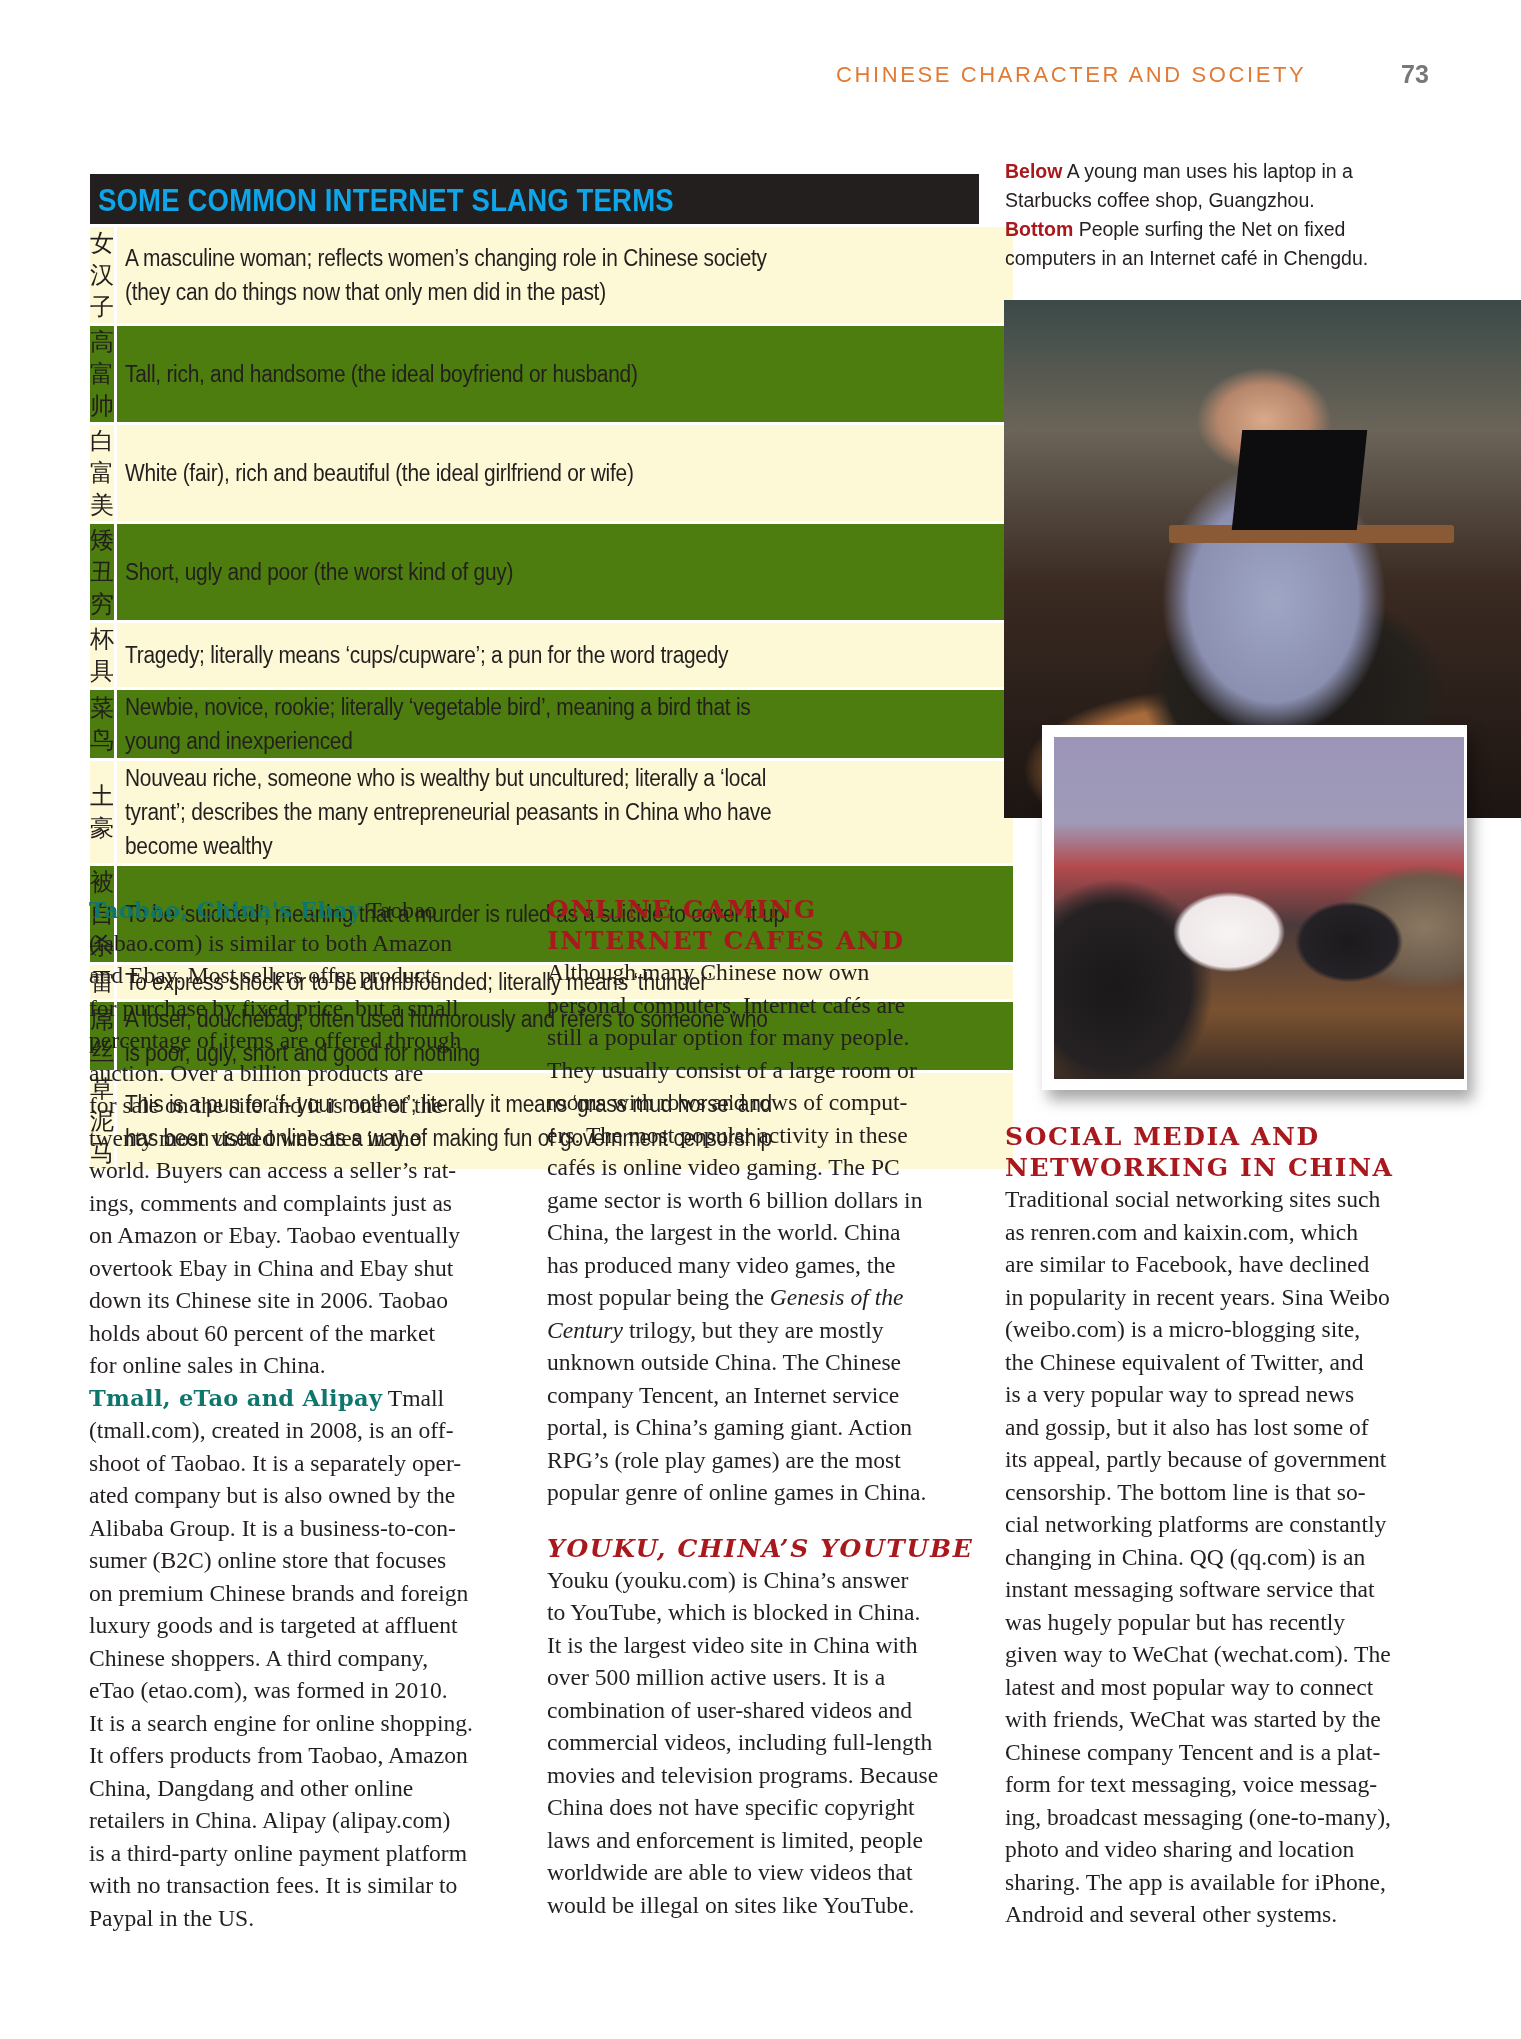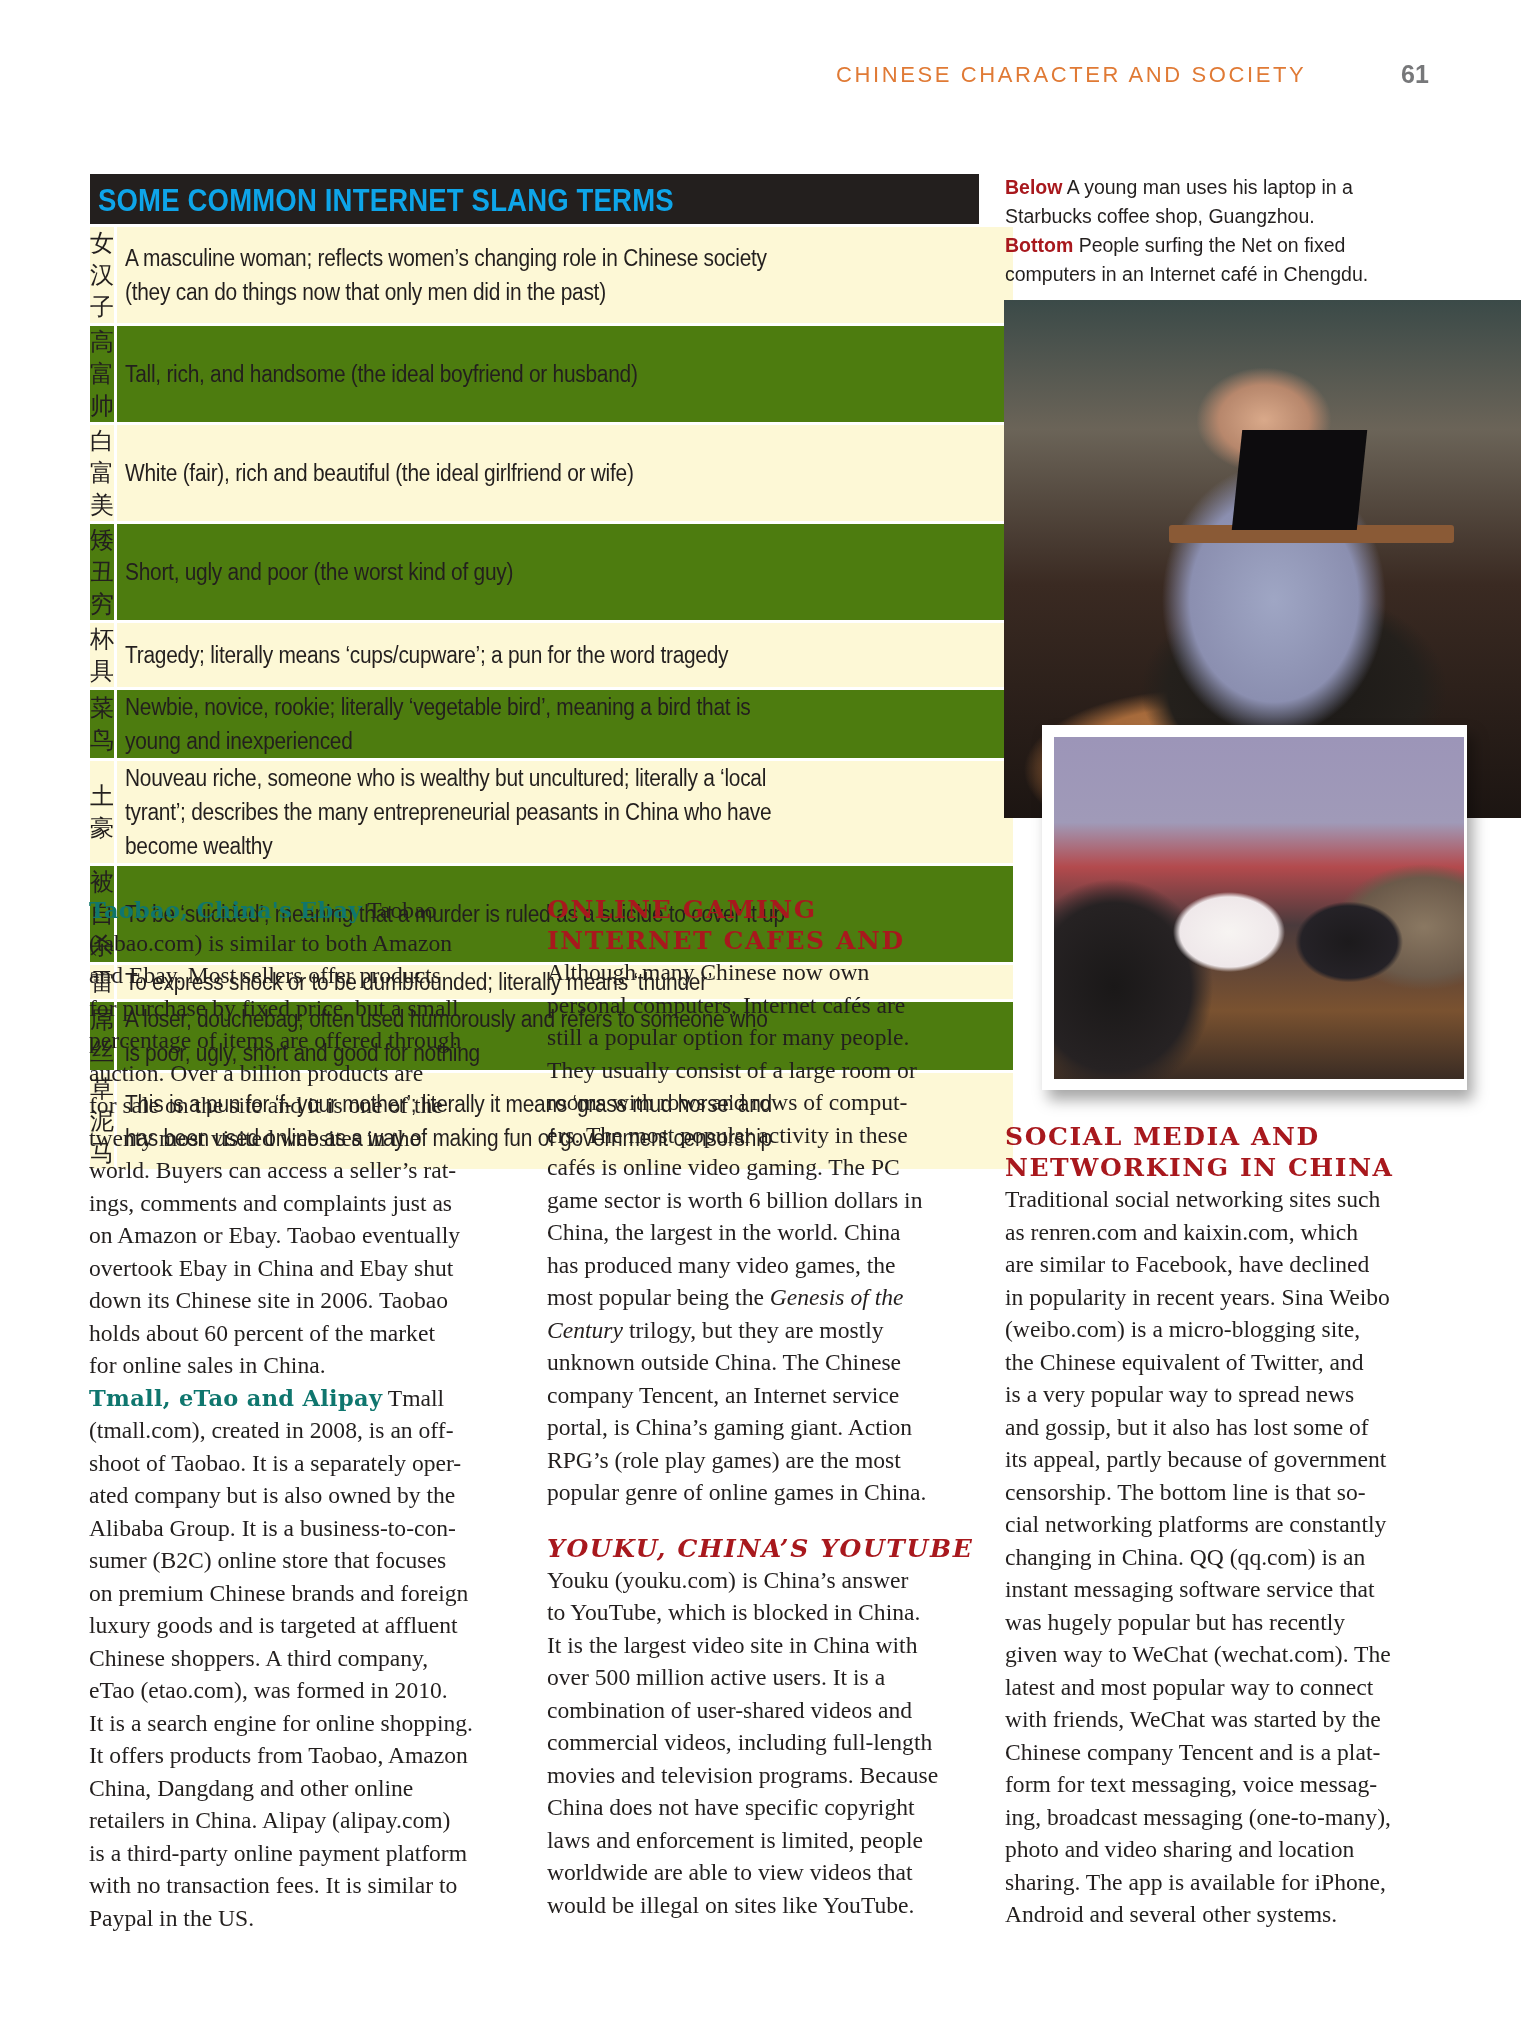--- a/index.html
+++ b/index.html
@@ -16,21 +16,21 @@
   .slang-title span { display: inline-block; transform: scaleX(0.86); transform-origin: left; white-space: nowrap; }
   .slang-table { width: 100%; border-collapse: separate; border-spacing: 0 3px; margin-top: 0px; }
   .slang-table td { font-family: "Liberation Sans", sans-serif; color: #231f1e; vertical-align: middle; }
   .slang-row td.term { width: 96px; font-size: 24px; border-right: 3px solid #ffffff; font-family: "DejaVu Sans", sans-serif; }
   .slang-row td.def { font-size: 23.5px; line-height: 34px; padding: 0 8px 0 8px; letter-spacing: -0.3px; margin-top: 16px; }
   .slang-row.light td { background: #fdf8d6; }
   .slang-row.dark td { background: #4d7c0f; }
   .def-inner { display: inline-block; transform: scaleX(0.89); transform-origin: left; width: 880px; }
 
   
-  .caption { position: absolute; left: 1005px; top: 173px; width: 420px; font-family: "Liberation Sans", sans-serif; font-size: 19.5px; line-height: 29px; color: #231f1e; }
+  .caption { position: absolute; left: 1005px; top: 157px; width: 420px; font-family: "Liberation Sans", sans-serif; font-size: 19.5px; line-height: 29px; color: #231f1e; }
   .caption .tag { color: #a8181d; font-weight: bold; }
   .photo-main { position: absolute; left: 1004px; top: 300px; width: 517px; height: 518px; overflow: hidden;
     background:
       radial-gradient(ellipse 90px 70px at 260px 120px, #d9a98a 0%, #b7876c 50%, transparent 75%),
       radial-gradient(ellipse 140px 170px at 270px 300px, #9fa6c4 0%, #8b8fb0 60%, transparent 80%),
       radial-gradient(ellipse 180px 120px at 290px 390px, #1a1816 0%, #24201c 70%, transparent 85%),
       radial-gradient(ellipse 200px 90px at 200px 470px, #c68a54 0%, #a66a3b 70%, transparent 90%),
       linear-gradient(180deg, #3b4a48 0%, #6b6458 25%, #3a2a22 55%, #1c1512 100%);
   }
   .laptop { position: absolute; left: 233px; top: 130px; width: 125px; height: 100px; background: #0d0c0e; transform: skewX(-6deg); }
@@ -54,21 +54,21 @@
   .block-head { color: #a8181d; font-family: "DejaVu Serif", serif; font-weight: bold; font-size: 25px; line-height: 31px; letter-spacing: 1.6px; text-transform: uppercase; }
   .block-head.youku { margin-top: 24px; font-style: italic; }
   .para { display: block; }
   .line { display: block; white-space: nowrap; }
   em { font-style: italic; }
 </style>
 </head>
 <body>
 
 <div class="running-head">CHINESE CHARACTER AND SOCIETY</div>
-<div class="page-number">61</div>
+<div class="page-number">73</div>
 
 <div class="slang-box">
   <div class="slang-title"><span>SOME COMMON INTERNET SLANG TERMS</span></div>
   <table class="slang-table">
     <tbody id="slang-body">
         <tr class="slang-row light">
           <td class="term">女汉子</td>
           <td class="def"><span class="def-inner"><span class="line">A masculine woman; reflects women’s changing role in Chinese society</span><span class="line">(they can do things now that only men did in the past)</span></span></td>
         </tr>
         <tr class="slang-row dark">

